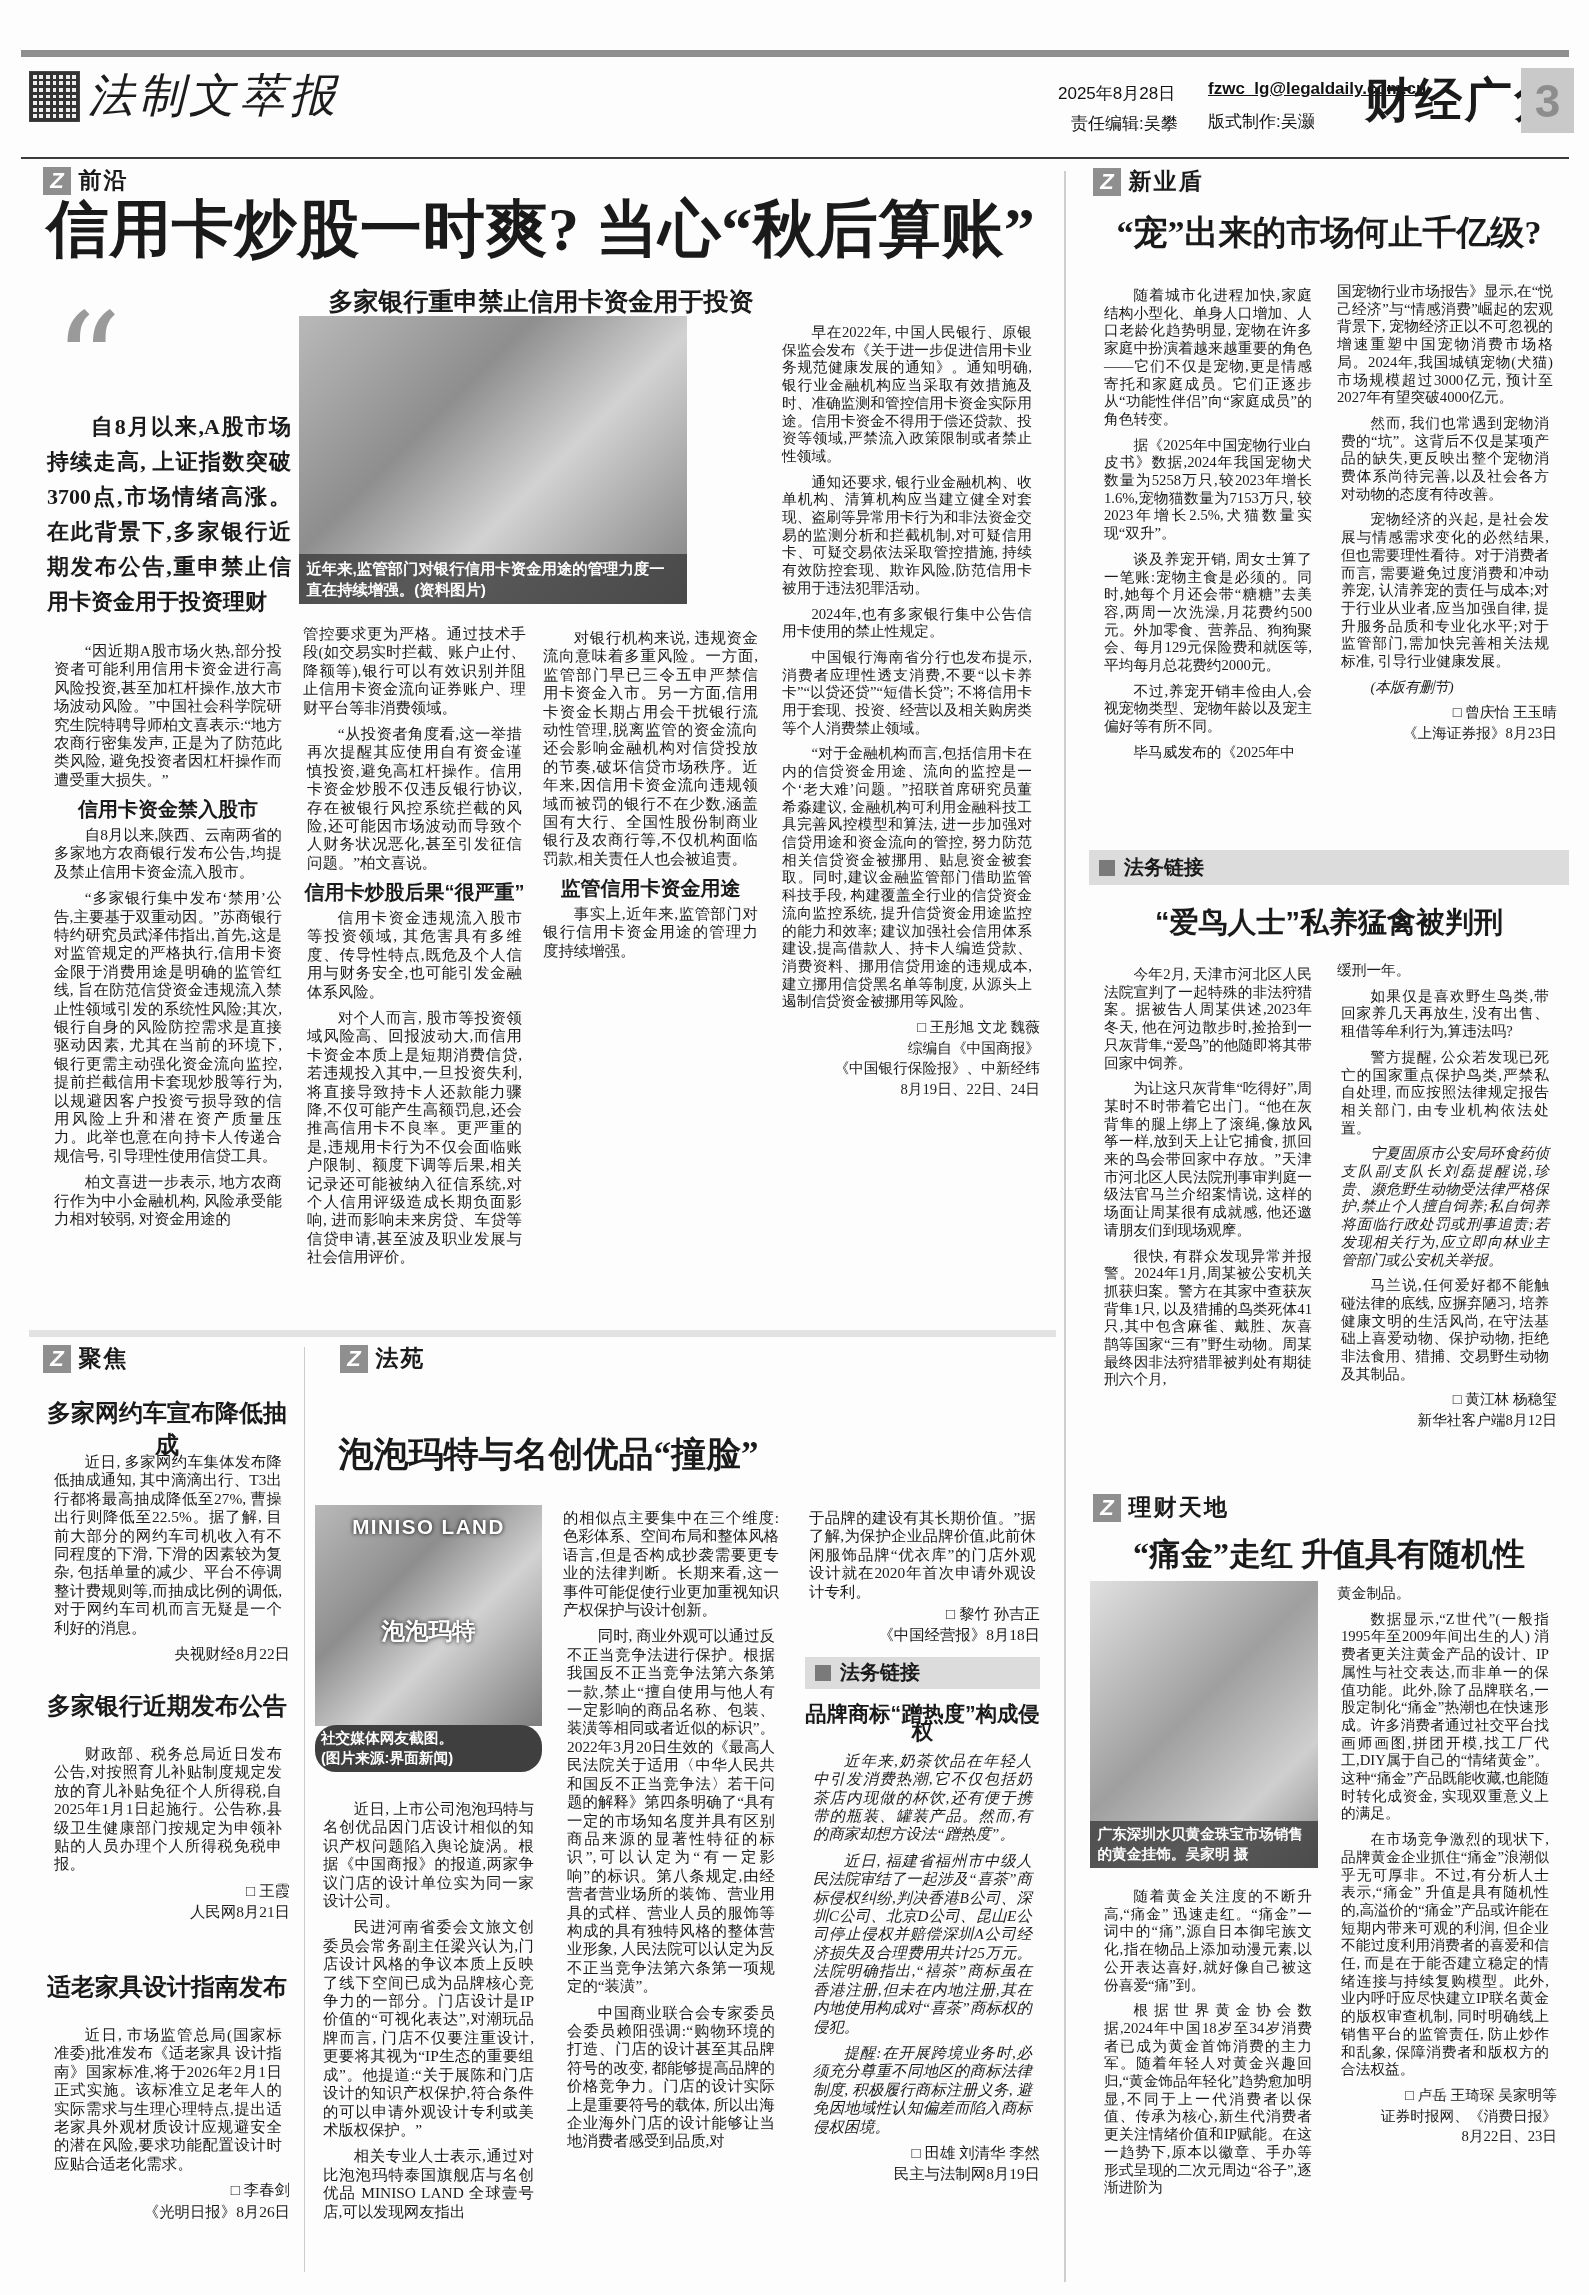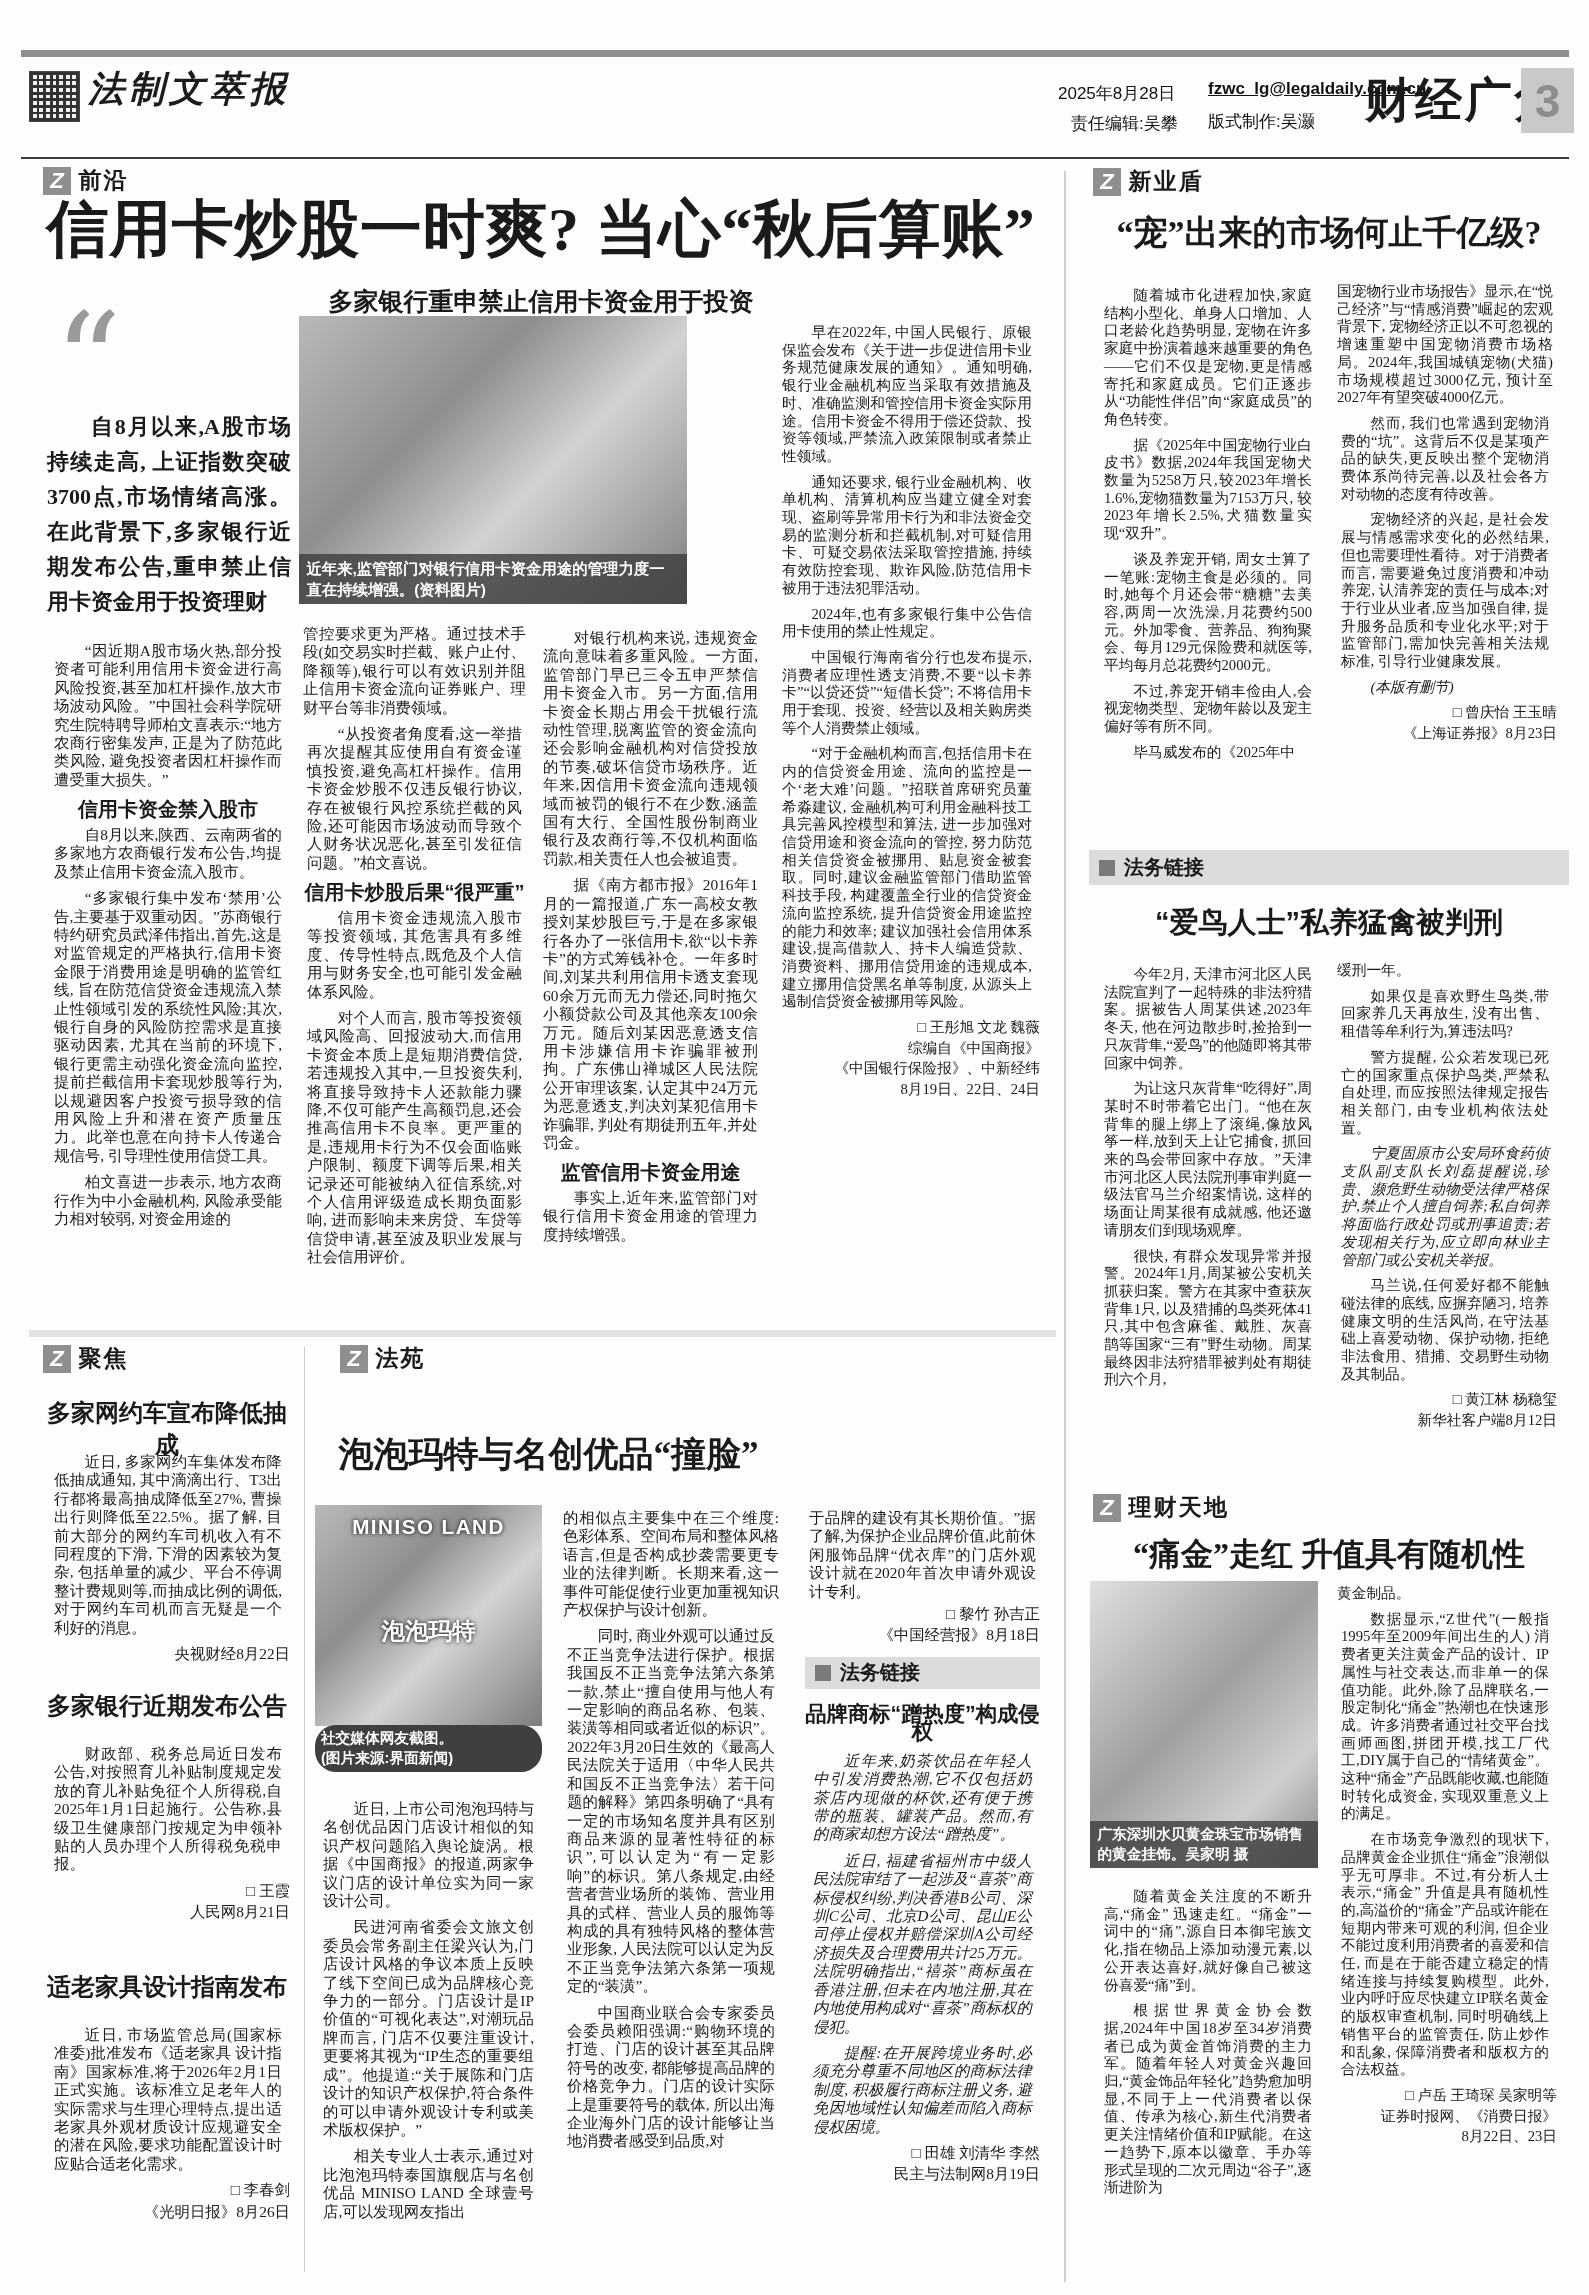--- a/index.html
+++ b/index.html
@@ -5,21 +5,21 @@
   html,body{margin:0;padding:0;}
   body{width:1589px;height:2295px;position:relative;background:#fdfdfd;color:#1a1a1a;
        font-family:"Liberation Serif","DejaVu Serif",serif;}
   .abs{position:absolute;}
   
   .top-rule{left:20.6px;top:50px;width:1548px;height:6.6px;background:#8f8f8f;}
   .qr{left:29px;top:71px;width:49px;height:49px;border:1.5px solid #444;
       background:
         repeating-linear-gradient(0deg,#333 0 2.9px,transparent 2.9px 6.6px),
         repeating-linear-gradient(90deg,#333 0 2.9px,#eee 2.9px 6.6px);}
-  .masthead{left:88px;top:65px;font-size:36px;font-weight:bold;font-style:italic;
+  .masthead{left:88px;top:65px;font-size:46px;font-weight:normal;font-style:italic;
       letter-spacing:4.4px;color:#1c1c1c;font-family:"Liberation Serif",serif;}
   .hmeta{font-family:"Liberation Sans","DejaVu Sans",sans-serif;font-size:17px;color:#111;}
   .hdate{left:1058px;top:82px;}
   .heditor{left:1071px;top:112px;}
   .hemail{left:1208px;top:79px;font-weight:bold;text-decoration:underline;}
   .hmaker{left:1208px;top:110px;}
   .hsection{left:1365px;top:69px;font-size:47px;font-weight:900;letter-spacing:2.9px;
       font-family:"Liberation Sans","DejaVu Sans",sans-serif;}
   .pagebox{left:1521px;top:68px;width:53px;height:65px;background:#c9c9c9;
       display:flex;align-items:center;justify-content:center;}
@@ -116,21 +116,20 @@
 <div class="abs col" style="left:299px;top:621px;width:231px;">
   <p class="pc">管控要求更为严格。通过技术手段(如交易实时拦截、账户止付、降额等),银行可以有效识别并阻止信用卡资金流向证券账户、理财平台等非消费领域。</p>
   <p class="p">“从投资者角度看,这一举措再次提醒其应使用自有资金谨慎投资,避免高杠杆操作。信用卡资金炒股不仅违反银行协议, 存在被银行风控系统拦截的风险,还可能因市场波动而导致个人财务状况恶化,甚至引发征信问题。”柏文喜说。</p>
   <p class="colhead">信用卡炒股后果“很严重”</p>
   <p class="p">信用卡资金违规流入股市等投资领域, 其危害具有多维度、传导性特点,既危及个人信用与财务安全,也可能引发金融体系风险。</p>
   <p class="p">对个人而言, 股市等投资领域风险高、回报波动大,而信用卡资金本质上是短期消费信贷,若违规投入其中,一旦投资失利,将直接导致持卡人还款能力骤降,不仅可能产生高额罚息,还会推高信用卡不良率。更严重的是,违规用卡行为不仅会面临账户限制、额度下调等后果,相关记录还可能被纳入征信系统,对个人信用评级造成长期负面影响, 进而影响未来房贷、车贷等信贷申请,甚至波及职业发展与社会信用评价。</p>
 </div>
 
 <div class="abs col" style="left:535px;top:621px;width:231px;">
   <p class="p">对银行机构来说, 违规资金流向意味着多重风险。一方面,监管部门早已三令五申严禁信用卡资金入市。另一方面,信用卡资金长期占用会干扰银行流动性管理,脱离监管的资金流向还会影响金融机构对信贷投放的节奏,破坏信贷市场秩序。近年来,因信用卡资金流向违规领域而被罚的银行不在少数,涵盖国有大行、全国性股份制商业银行及农商行等,不仅机构面临罚款,相关责任人也会被追责。</p>
-  <p class="p">据《南方都市报》2016年1月的一篇报道,广东一高校女教授刘某炒股巨亏,于是在多家银行各办了一张信用卡,欲“以卡养卡”的方式筹钱补仓。一年多时间,刘某共利用信用卡透支套现60余万元而无力偿还,同时拖欠小额贷款公司及其他亲友100余万元。随后刘某因恶意透支信用卡涉嫌信用卡诈骗罪被刑拘。广东佛山禅城区人民法院公开审理该案, 认定其中24万元为恶意透支,判决刘某犯信用卡诈骗罪, 判处有期徒刑五年,并处罚金。</p>
   <p class="colhead">监管信用卡资金用途</p>
   <p class="p">事实上,近年来,监管部门对银行信用卡资金用途的管理力度持续增强。</p>
 </div>
 
 <div class="abs col small" style="left:774px;top:316px;width:266px;">
   <p class="p">早在2022年, 中国人民银行、原银保监会发布《关于进一步促进信用卡业务规范健康发展的通知》。通知明确,银行业金融机构应当采取有效措施及时、准确监测和管控信用卡资金实际用途。信用卡资金不得用于偿还贷款、投资等领域,严禁流入政策限制或者禁止性领域。</p>
   <p class="p">通知还要求, 银行业金融机构、收单机构、清算机构应当建立健全对套现、盗刷等异常用卡行为和非法资金交易的监测分析和拦截机制,对可疑信用卡、可疑交易依法采取管控措施, 持续有效防控套现、欺诈风险,防范信用卡被用于违法犯罪活动。</p>
   <p class="p">2024年,也有多家银行集中公告信用卡使用的禁止性规定。</p>
   <p class="p">中国银行海南省分行也发布提示,消费者应理性透支消费,不要“以卡养卡”“以贷还贷”“短借长贷”; 不将信用卡用于套现、投资、经营以及相关购房类等个人消费禁止领域。</p>
   <p class="p">“对于金融机构而言,包括信用卡在内的信贷资金用途、流向的监控是一个‘老大难’问题。”招联首席研究员董希淼建议, 金融机构可利用金融科技工具完善风控模型和算法, 进一步加强对信贷用途和资金流向的管控, 努力防范相关信贷资金被挪用、贴息资金被套取。同时,建议金融监管部门借助监管科技手段, 构建覆盖全行业的信贷资金流向监控系统, 提升信贷资金用途监控的能力和效率; 建议加强社会信用体系建设,提高借款人、持卡人编造贷款、消费资料、挪用信贷用途的违规成本, 建立挪用信贷黑名单等制度, 从源头上遏制信贷资金被挪用等风险。</p>

